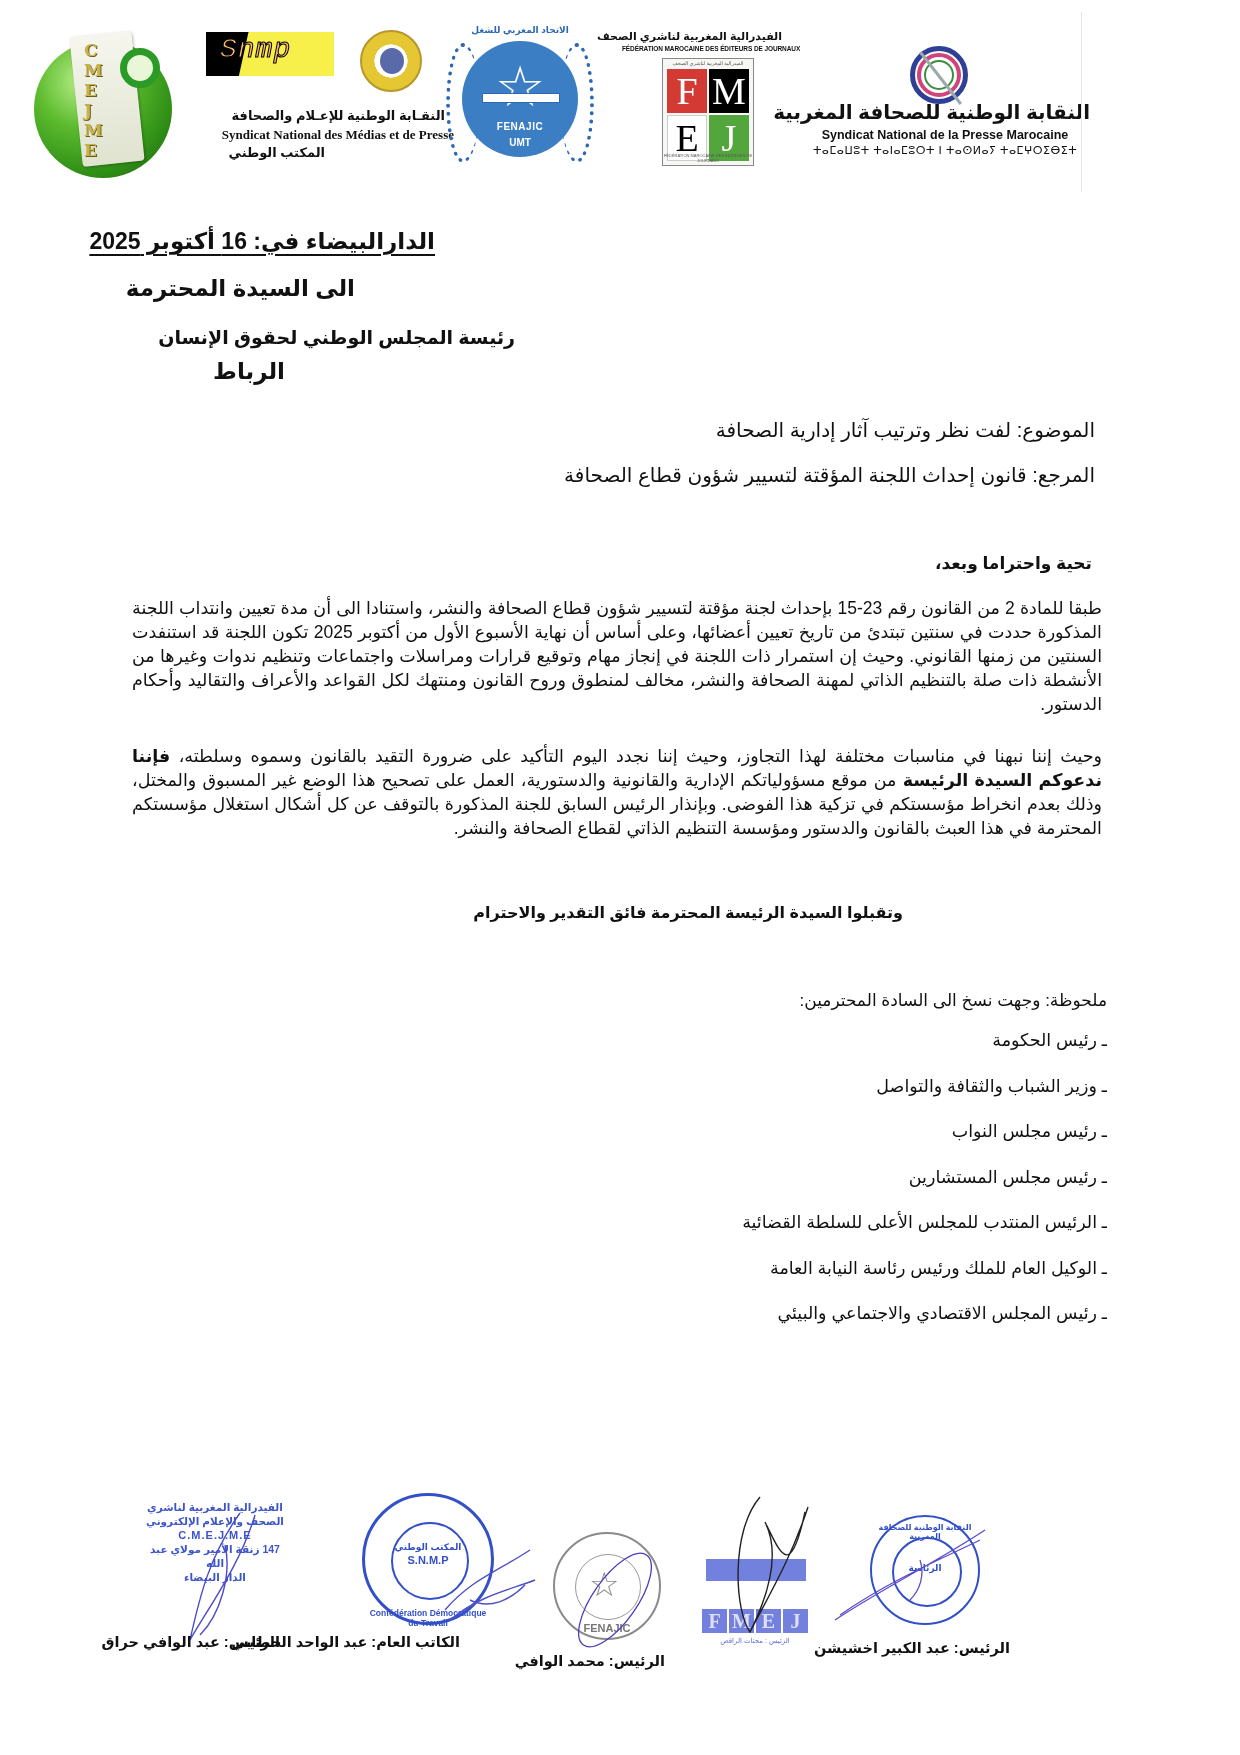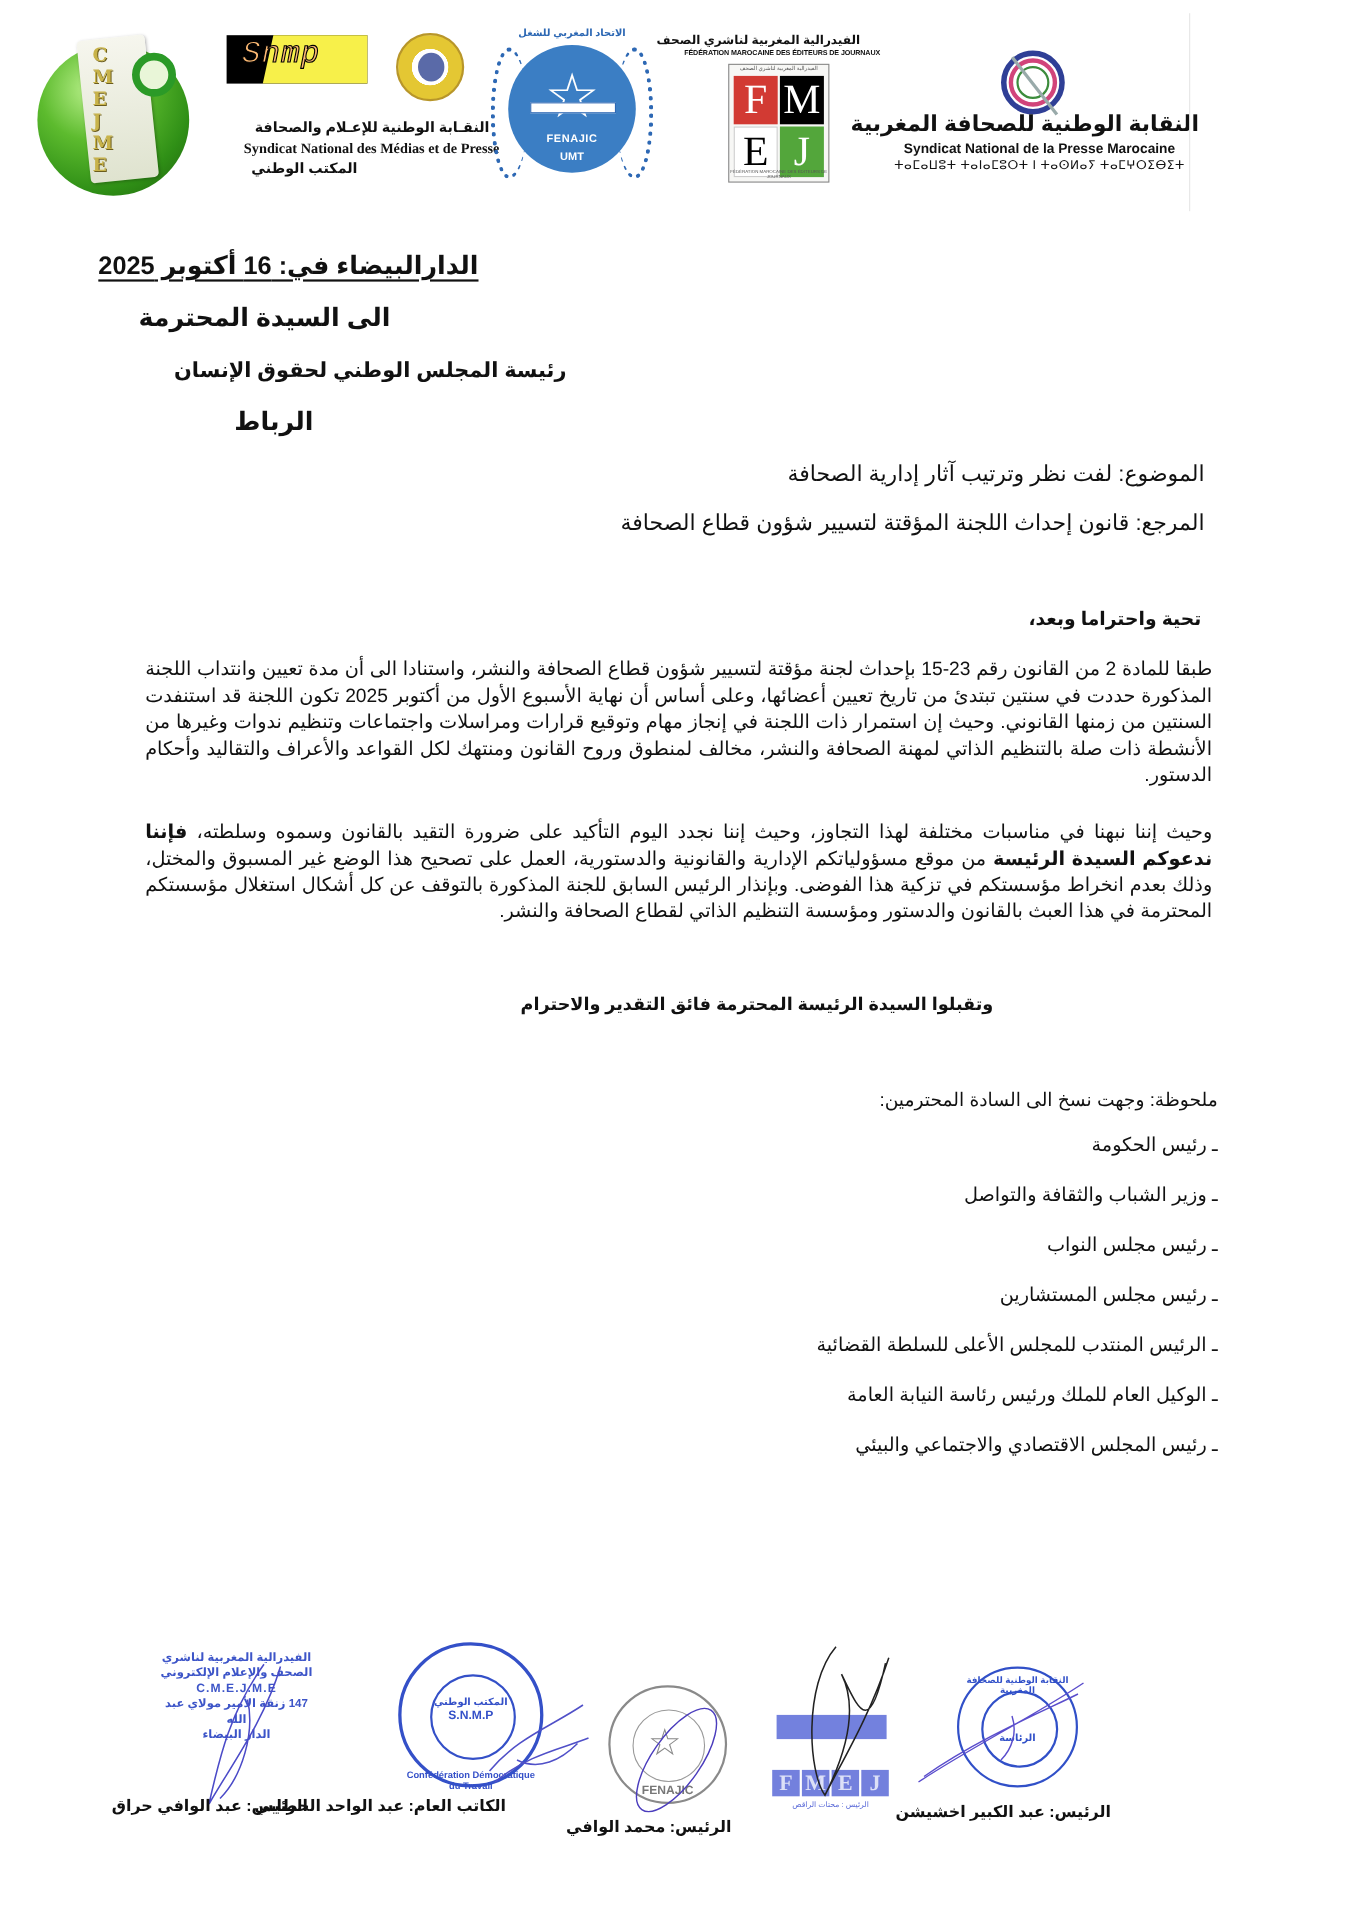--- a/index.html
+++ b/index.html
@@ -64,21 +64,21 @@
     .snpm-mark .r3 { position:absolute; left:9px; top:9px; right:9px; bottom:9px; border-radius:50%; border:2px solid #3c8c3c; }
     .snpm-mark .pen { position:absolute; left:24px; top:-6px; width:3px; height:66px; background:#9aa; transform:rotate(-38deg); }
     .snpm-ar { position:absolute; left:0; top:70px; width:290px; font-weight:bold; font-size:20px; text-align:center; direction:rtl; white-space:nowrap; }
     .snpm-fr { position:absolute; left:0; top:98px; width:290px; font-weight:bold; font-size:12.5px; text-align:center; white-space:nowrap; }
     .snpm-tf { position:absolute; left:0; top:114px; width:290px; font-size:11px; text-align:center; white-space:nowrap; letter-spacing:.5px; }
 
     
     .date-line { right: 805px; top: 228px; font-weight:bold; font-size:23px; text-decoration: underline; text-underline-offset: 5px; white-space:nowrap; }
     .addr-1 { right: 885px; top: 275px; font-weight:bold; font-size:23px; white-space:nowrap; }
     .addr-2 { right: 725px; top: 326px; font-weight:bold; font-size:19px; white-space:nowrap; }
-    .addr-3 { right: 955px; top: 370px; font-weight:bold; font-size:23px; white-space:nowrap;text-align:right; }
+    .addr-3 { right: 955px; top: 358px; font-weight:bold; font-size:23px; white-space:nowrap;text-align:right; }
 
     .subject { right: 145px; top: 418px; font-size:20px; white-space:nowrap; }
     .reference { right: 145px; top: 463px; font-size:20px; white-space:nowrap; }
     .lbl { font-weight:normal; }
 
     .greeting { right: 148px; top: 553px; font-weight:bold; font-size:17px; white-space:nowrap; }
 
     .para { left: 132px; width: 970px; font-size:17.5px; line-height:24px; text-align: justify; text-align-last: right; }
     .para-1 { top: 596px; }
     .para-2 { top: 744px; }
@@ -106,21 +106,21 @@
     .stamp-fenajic .ring { position:absolute; left:0; top:88px; width:104px; text-align:center; color:#777; font-weight:bold; font-size:11px; }
 
     .stamp-fmej { left:702px; top:1545px; width:100px; height:100px; }
     .stamp-fmej .top { position:absolute; left:4px; top:14px; width:100px; height:22px; background:#5b6bd8; opacity:.85; }
     .stamp-fmej .band { position:absolute; left:0; top:64px; width:106px; height:24px; display:flex; gap:2px; }
     .stamp-fmej .band span { flex:1; background:#5b6bd8; color:#d7dbf6; font-family:"Liberation Serif", serif; font-weight:bold; font-size:20px; text-align:center; line-height:24px; opacity:.85; }
     .stamp-fmej .cap { position:absolute; left:0; top:92px; width:106px; text-align:center; font-size:7px; color:#5b6bd8; direction:rtl; }
 
     .stamp-snpm { left:870px; top:1515px; width:110px; height:110px; border-radius:50%; border:2.5px solid #3150c8; box-sizing:border-box; }
     .stamp-snpm .inner { position:absolute; left:20px; top:20px; width:66px; height:66px; border-radius:50%; border:2px solid #3150c8; }
-    .stamp-snpm .mid { position:absolute; left:0; top:58px; width:106px; text-align:center; color:#3150c8; font-weight:bold; font-size:9px; }
+    .stamp-snpm .mid { position:absolute; left:0; top:46px; width:106px; text-align:center; color:#3150c8; font-weight:bold; font-size:9px; }
     .stamp-snpm .ring { position:absolute; left:0; top:6px; width:106px; text-align:center; color:#3150c8; font-weight:bold; font-size:8px; direction:rtl; }
 
     .sig-name { position:absolute; font-weight:bold; font-size:14.5px; white-space:nowrap; direction:rtl; }
     .sig-1 { right: 230px; top: 1640px; }
     .sig-2 { right: 575px; top: 1653px; }
     .sig-3 { right: 780px; top: 1634px; }
     .sig-4 { right: 960px; top: 1634px; }
 
     .edge-line { position:absolute; right: 158px; top: 12px; width:1px; height:180px; background:#e6e6e6; }
   </style>

